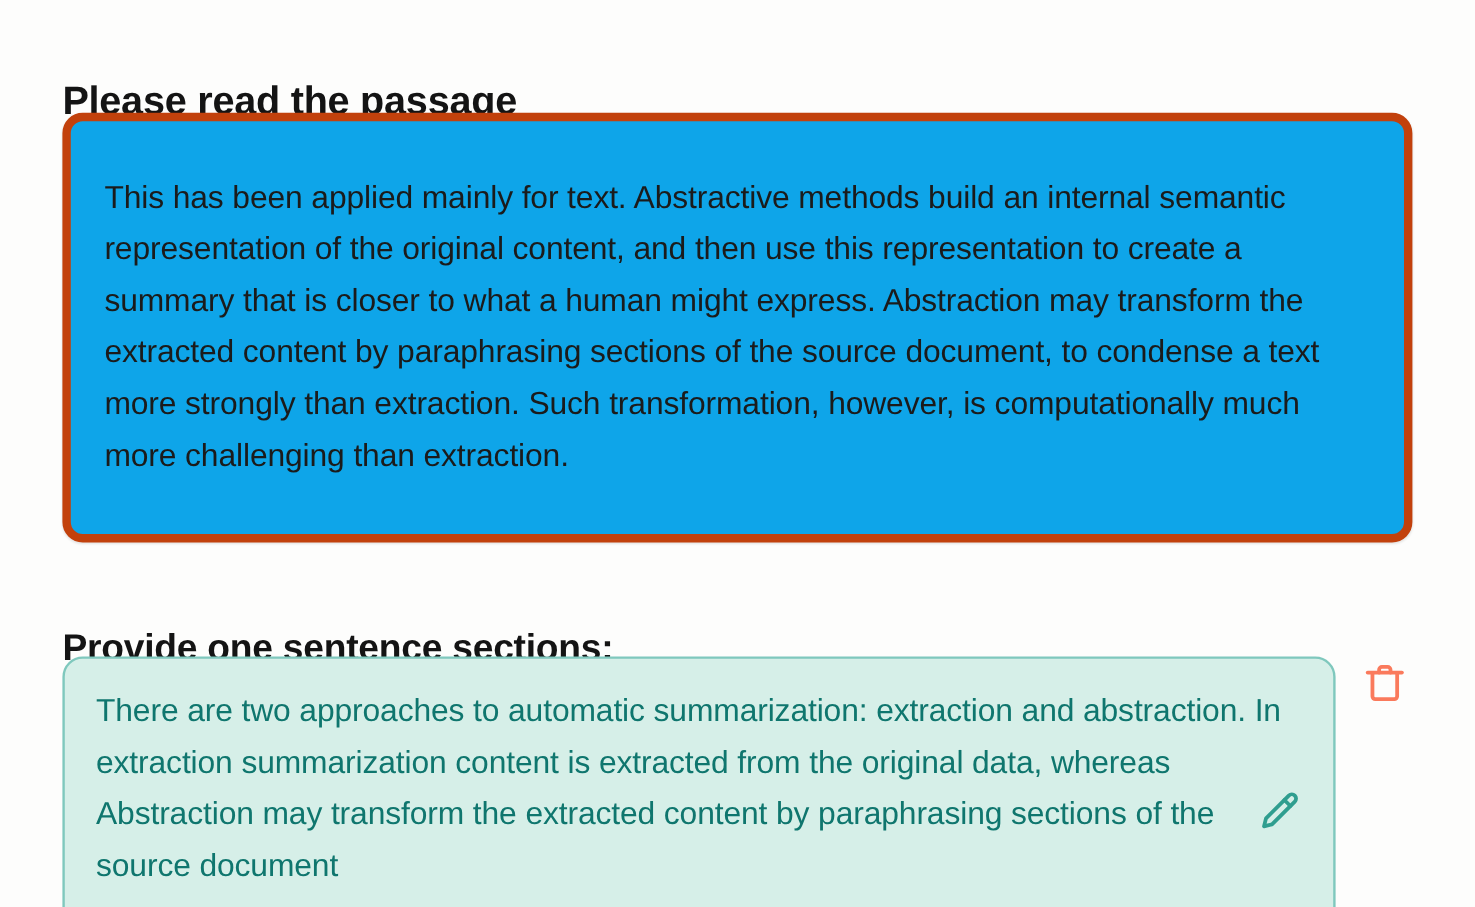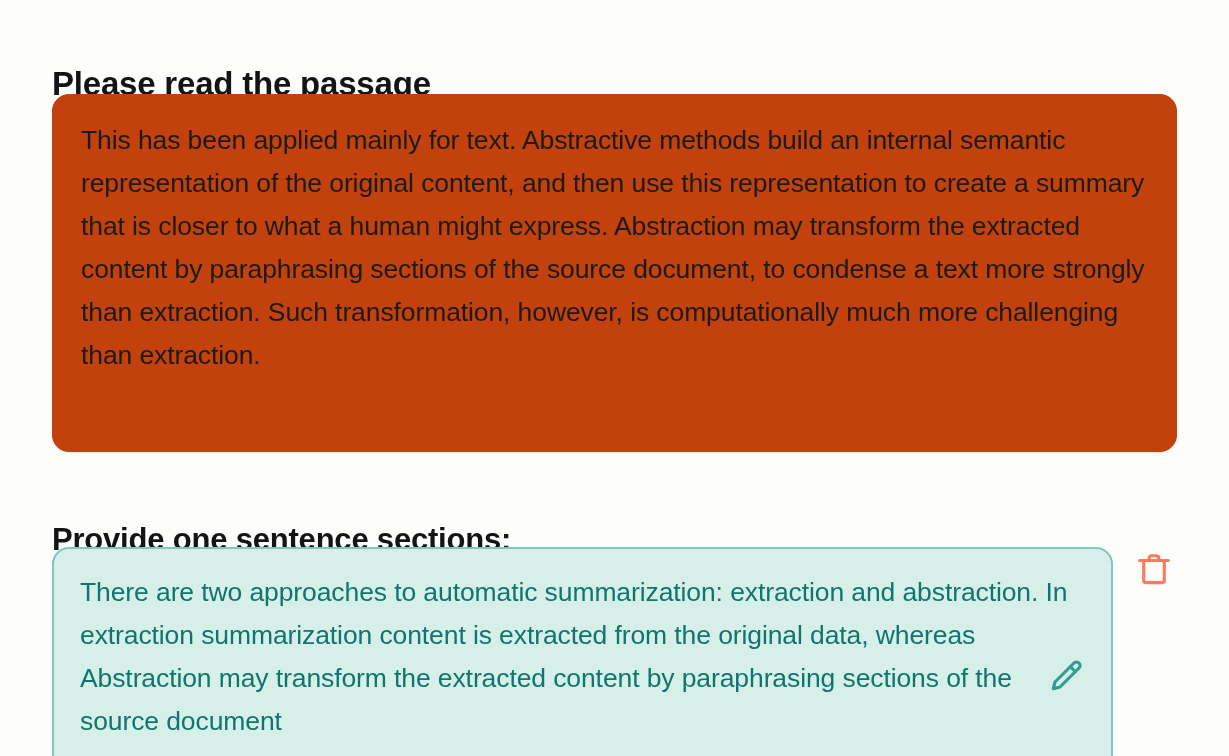--- a/index.html
+++ b/index.html
@@ -44,25 +44,25 @@
   }
 
   
   .passage-card {
     position: absolute;
     left: 52px;
     top: 94px;
     width: 1125px;
     height: 358px;
     box-sizing: border-box;
-    background: #c2410c;
-    border: 1px solid #c2410c;
+    background: #0ea5e9;
+    border: 7px solid #c2410c;
     border-radius: 17px;
     box-shadow: 0 1px 2px rgba(0,0,0,0.10);
-    padding: 24px 28px 20px 28px;
+    padding: 42px 28px 20px 28px;
     overflow: hidden;
   }
   .passage-text {
     font-size: 26.5px;
     line-height: 43px;
     color: #1b1b1b;
     letter-spacing: -0.1px;
     margin: 0;
     white-space: pre-wrap;
   }

